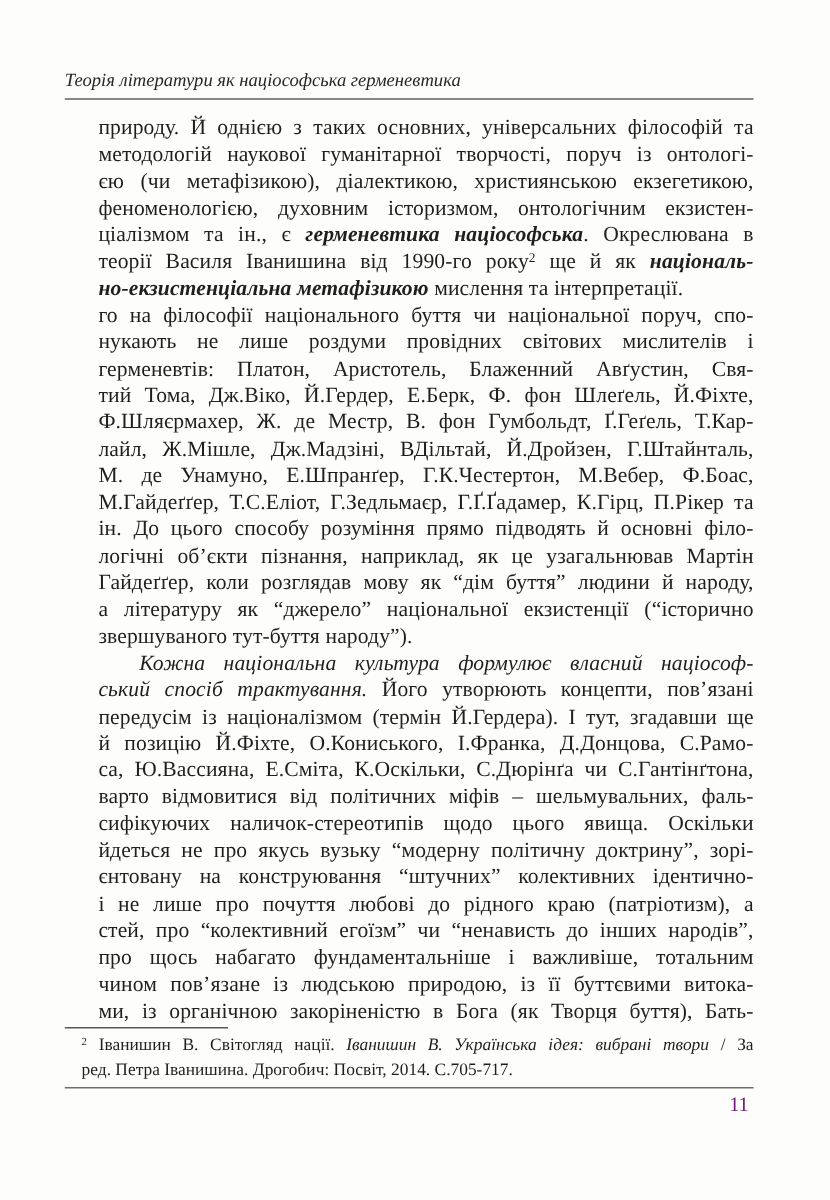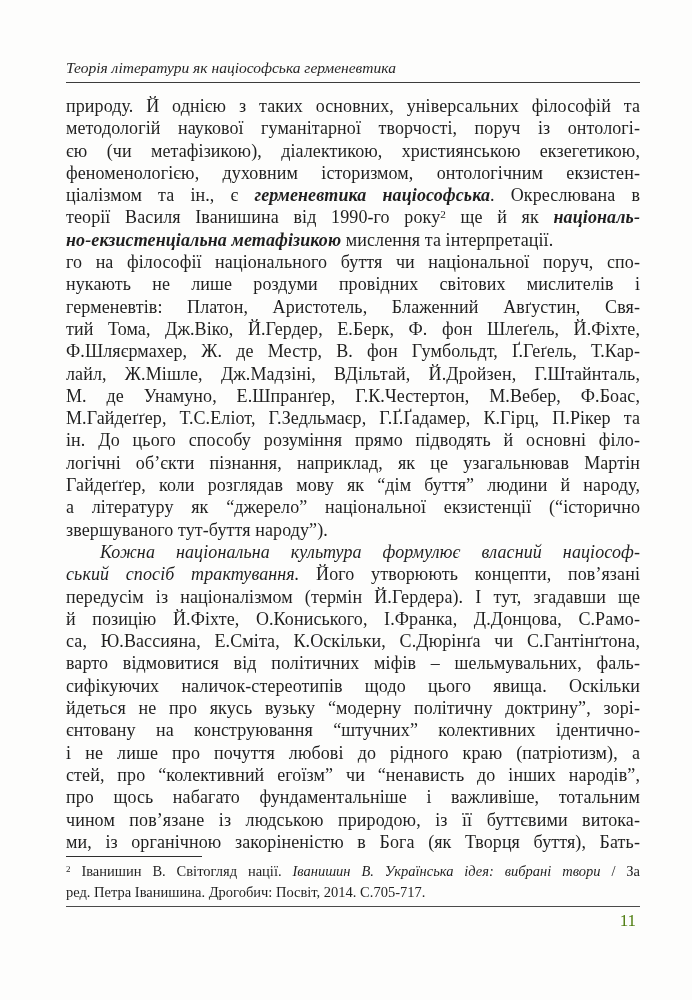--- a/index.html
+++ b/index.html
@@ -9,35 +9,36 @@
   }
   .page{
     position:relative;
     width:692px;height:1000px;
     background:#fdfdfc;
     overflow:hidden;
     color:#1f1f1f;
   }
   .content{
     position:absolute;
-    left:66px;top:58px;
+    left:54px;top:58px;
     width:574px;
   }
   .running-header{
     font-style:italic;
     font-size:15.5px;
     line-height:20px;
     color:#262626;
     border-bottom:1.4px solid #3c3c3c;
     padding-bottom:4px;
   }
   .body-text{
     margin-top:12px;
     font-size:18px;
     letter-spacing:0.1px;
+    margin-left:28px;
   }
   .line{
     height:22.3px;
     line-height:22.3px;
     overflow:hidden;
     text-align:justify;
     text-align-last:left;
     white-space:normal;
   }
   .line.jl{ text-align-last:justify; }
@@ -51,35 +52,36 @@
     letter-spacing:0;
   }
   .footnote-sep{
     width:136px;
     border-top:1.3px solid #2e2e2e;
     margin-top:3px;
   }
   .footnote{
     margin-top:4px;
     font-size:14.5px;
+    margin-left:14px;
   }
   .footnote .line{
     height:21px;
     line-height:21px;
   }
   .bottom-rule{
     border-top:1.2px solid #4a4a4a;
     margin-top:3px;
   }
   .page-number{
     text-align:right;
     font-size:17px;
     margin-top:4px;
     padding-right:4px;
-    color:#4d7c0f;
+    color:#701a75;
   }
 </style>
 </head>
 <body>
 
 <div class="page">
   <div class="content">
 
     <div class="running-header">
       <span>Теорія літератури як націософська герменевтика</span>

